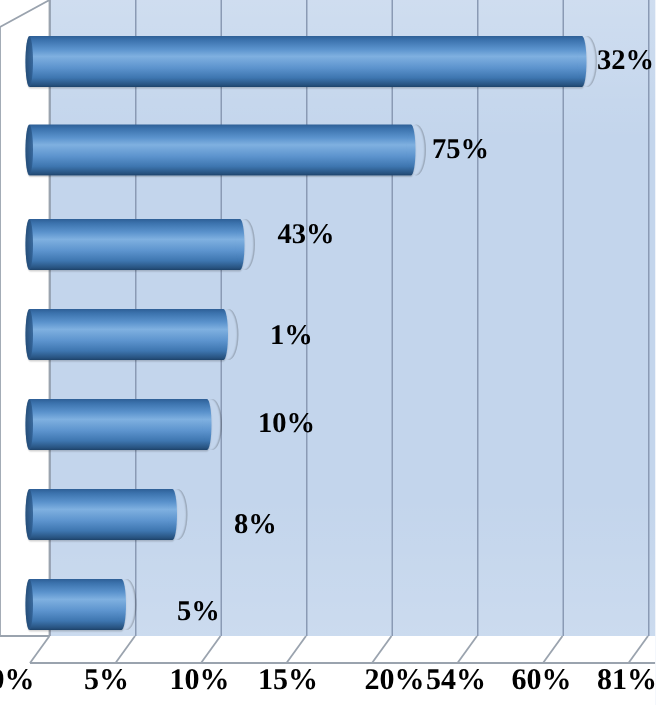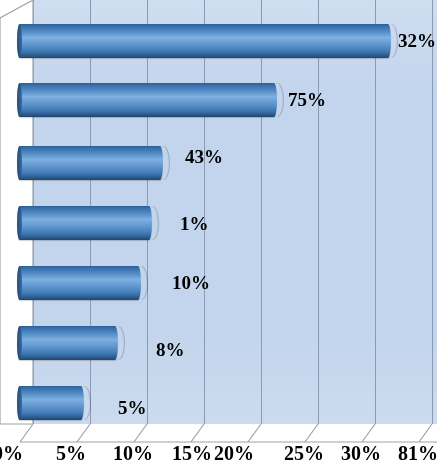--- a/index.html
+++ b/index.html
@@ -252,18 +252,18 @@
   <div class="data-label" style="left:185px; top:147px;">43%</div>
   <div class="data-label" style="left:180px; top:214px;">1%</div>
   <div class="data-label" style="left:172px; top:273px;">10%</div>
   <div class="data-label" style="left:156px; top:340px;">8%</div>
   <div class="data-label" style="left:118px; top:398px;">5%</div>
 
   <div class="tick-label" style="left:8px;">0%</div>
   <div class="tick-label" style="left:71px;">5%</div>
   <div class="tick-label" style="left:133px;">10%</div>
   <div class="tick-label" style="left:192px;">15%</div>
-  <div class="tick-label" style="left:234px;">20%</div>
-  <div class="tick-label" style="left:304px;">25%</div>
-  <div class="tick-label" style="left:361px;">30%</div>
+  <div class="tick-label" style="left:263px;">20%</div>
+  <div class="tick-label" style="left:304px;">54%</div>
+  <div class="tick-label" style="left:361px;">60%</div>
   <div class="tick-label" style="left:418px;">81%</div>
 
 </div>
 
 </body></html>

